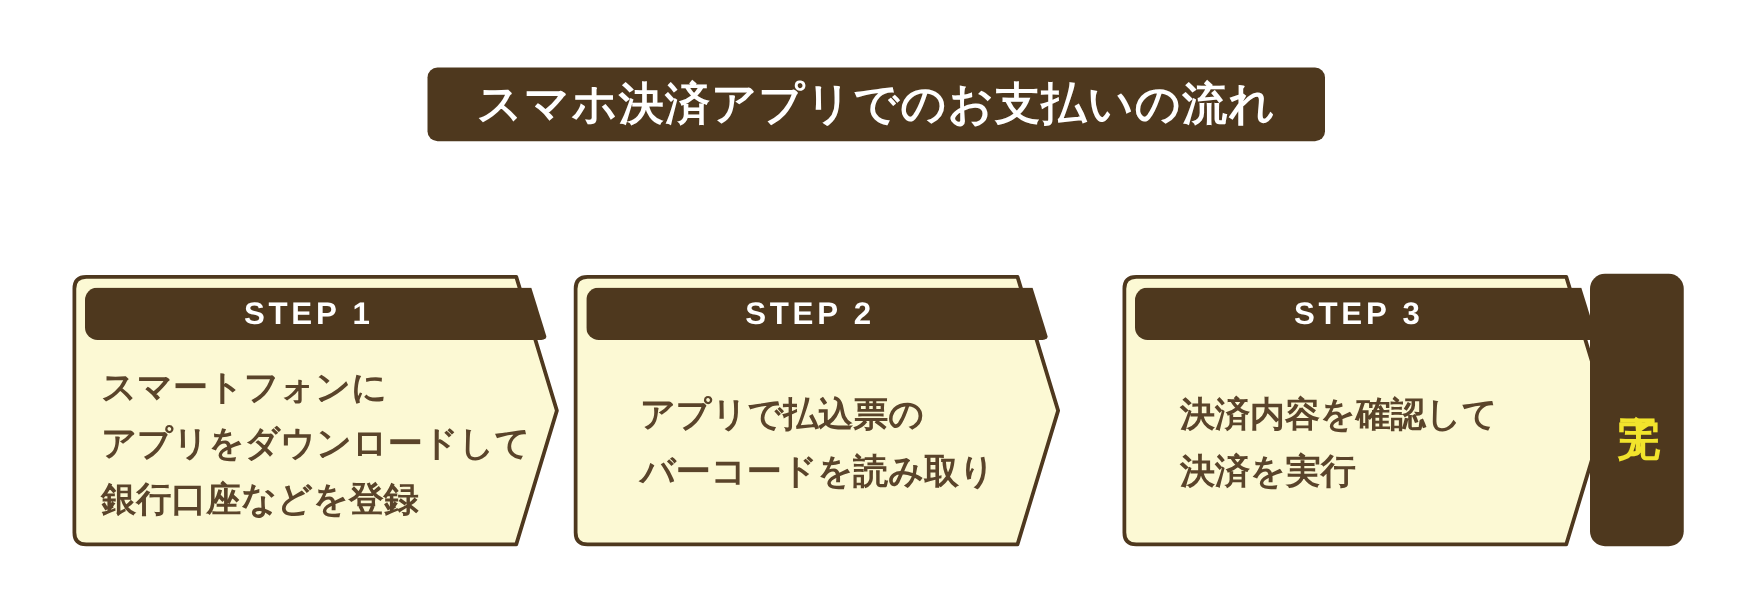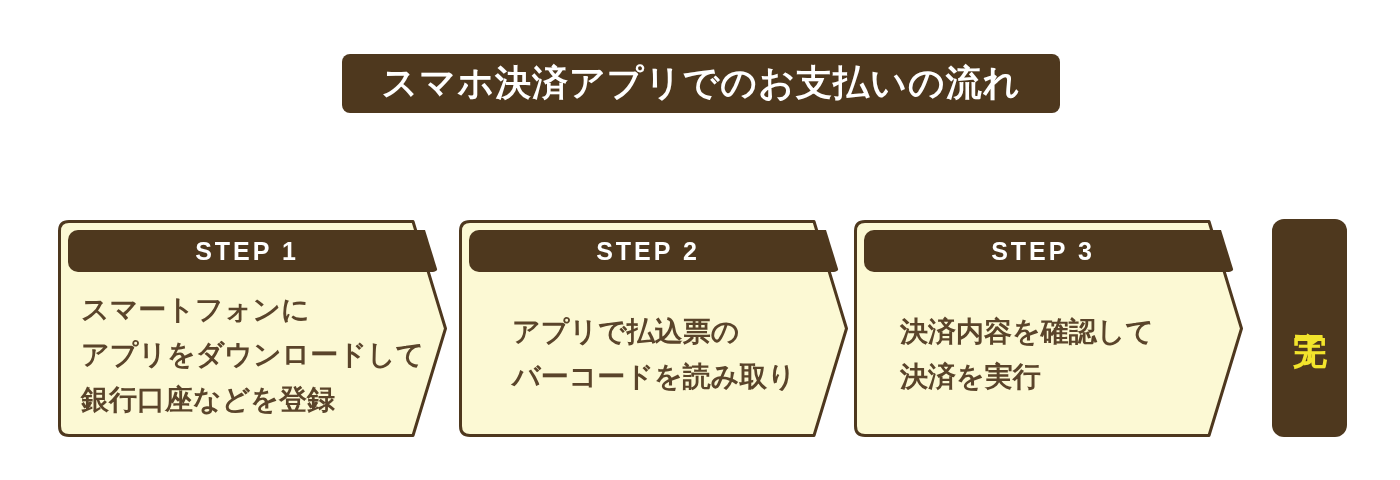--- a/index.html
+++ b/index.html
@@ -59,21 +59,21 @@
 
   
   .step-card {
     position: absolute;
     top: 207px;
     width: 391px;
     height: 219px;
   }
   .step-card.s1 { left: 57px; }
   .step-card.s2 { left: 458px; }
-  .step-card.s3 { left: 853px; }
+  .step-card.s3 { left: 897px; }
 
   .step-card svg.arrow-bg {
     position: absolute;
     left: 0;
     top: 0;
     width: 391px;
     height: 219px;
     display: block;
   }
 

